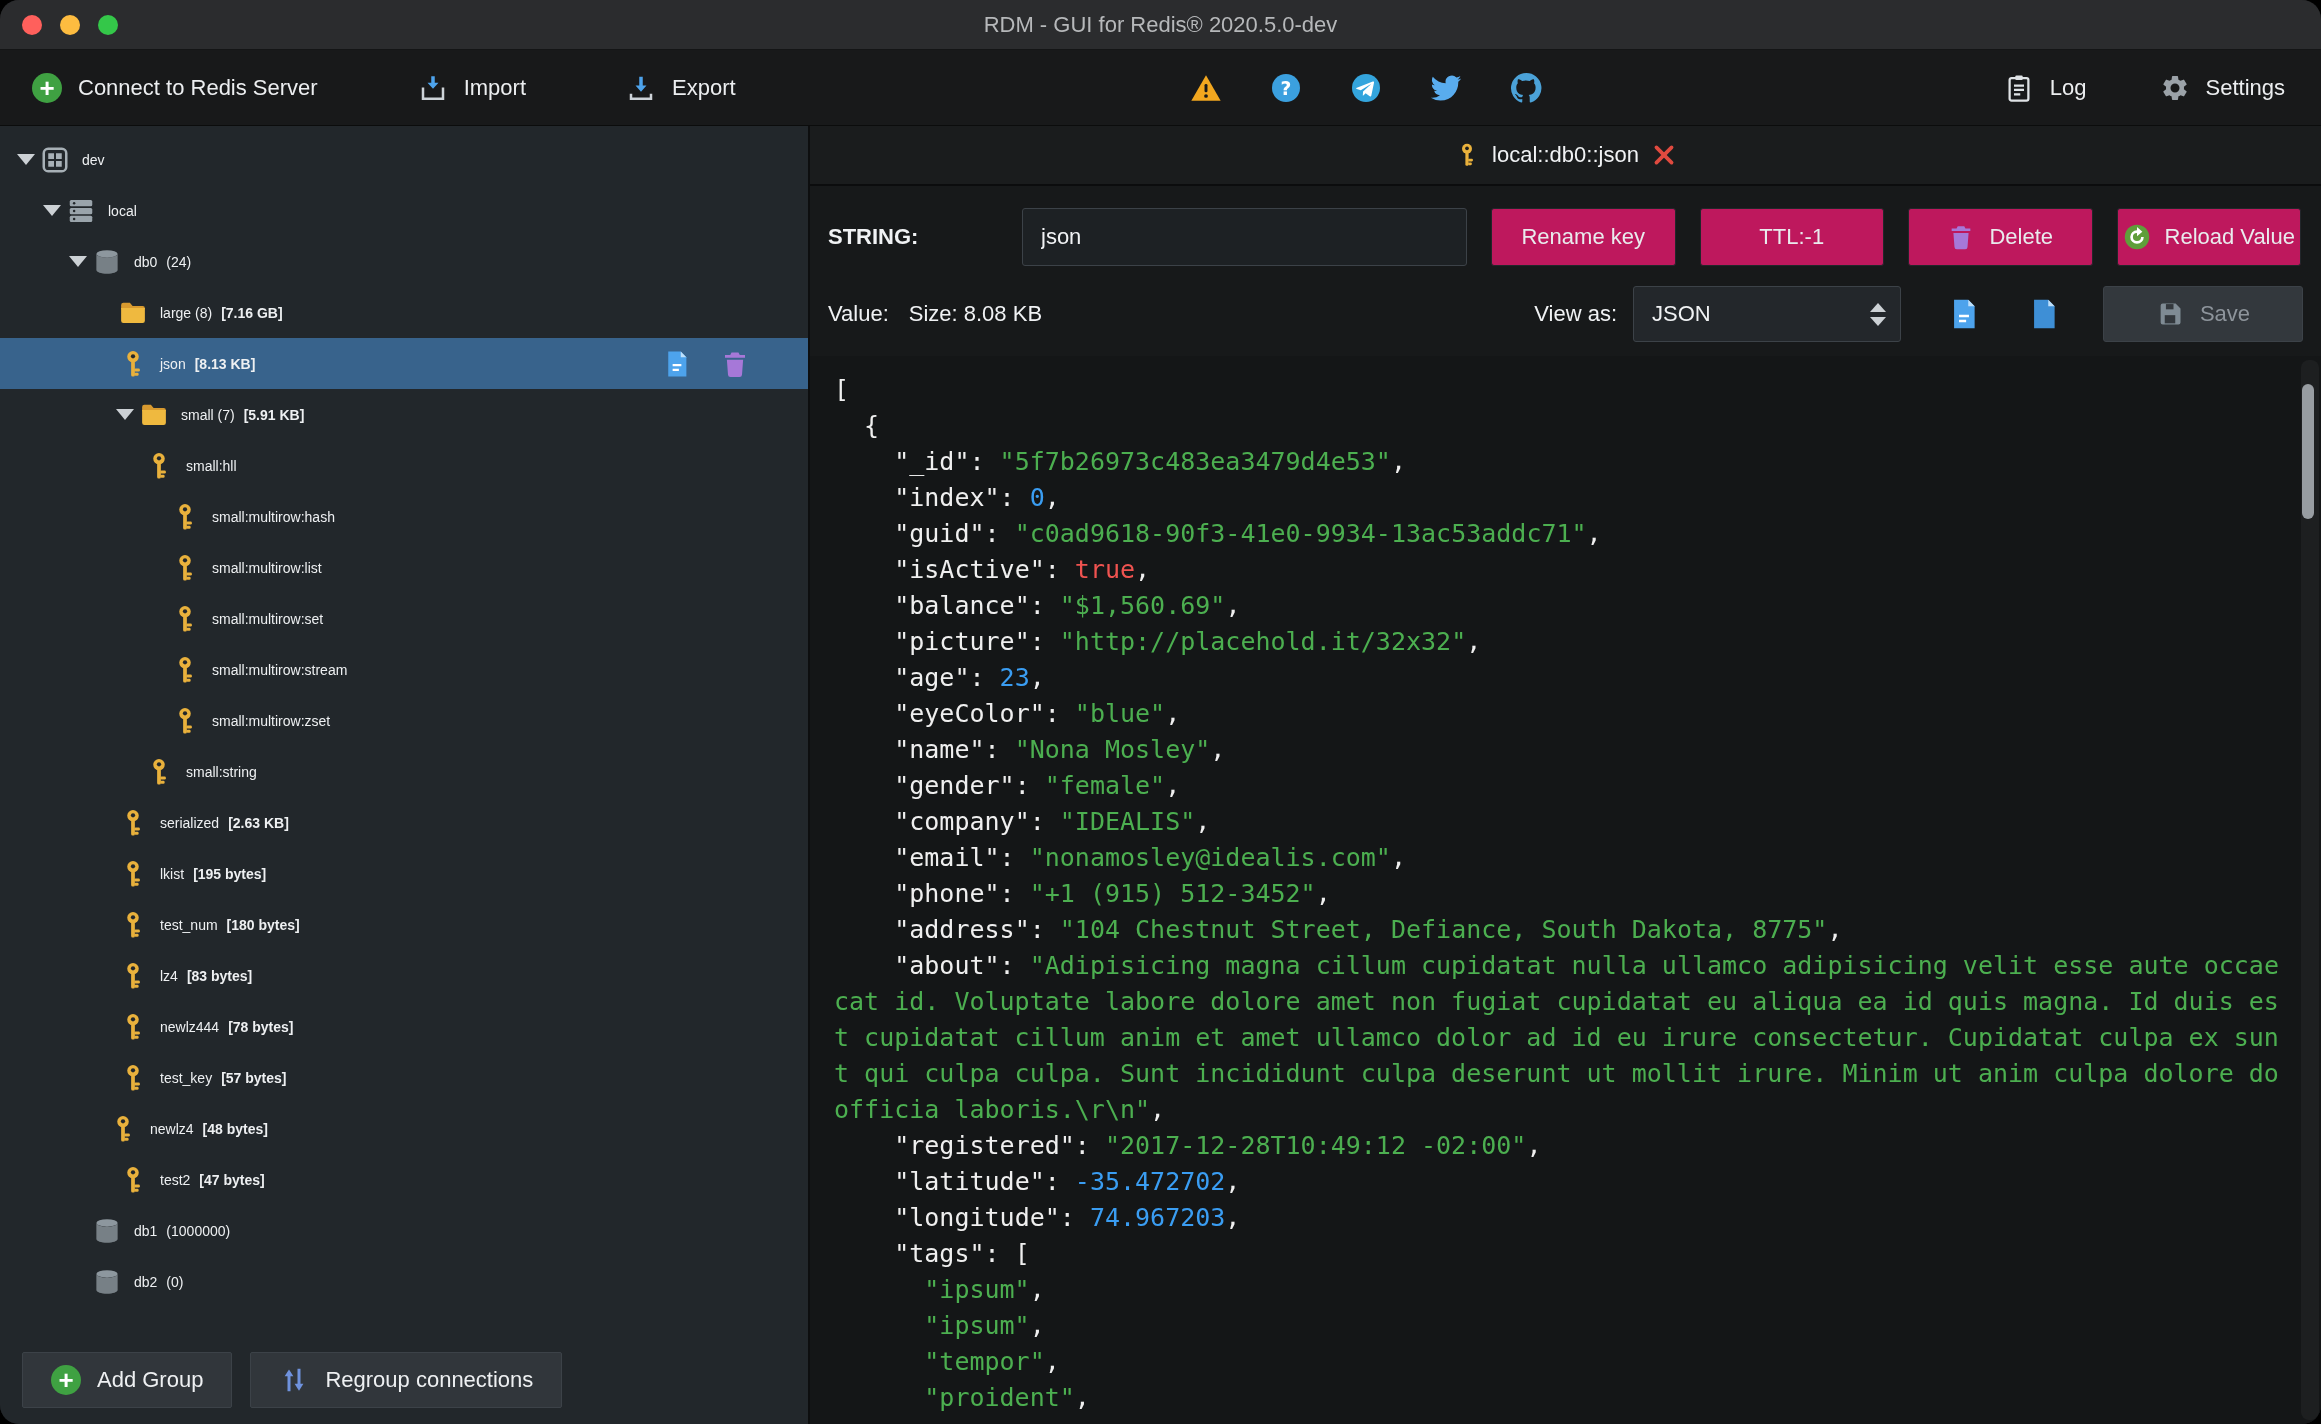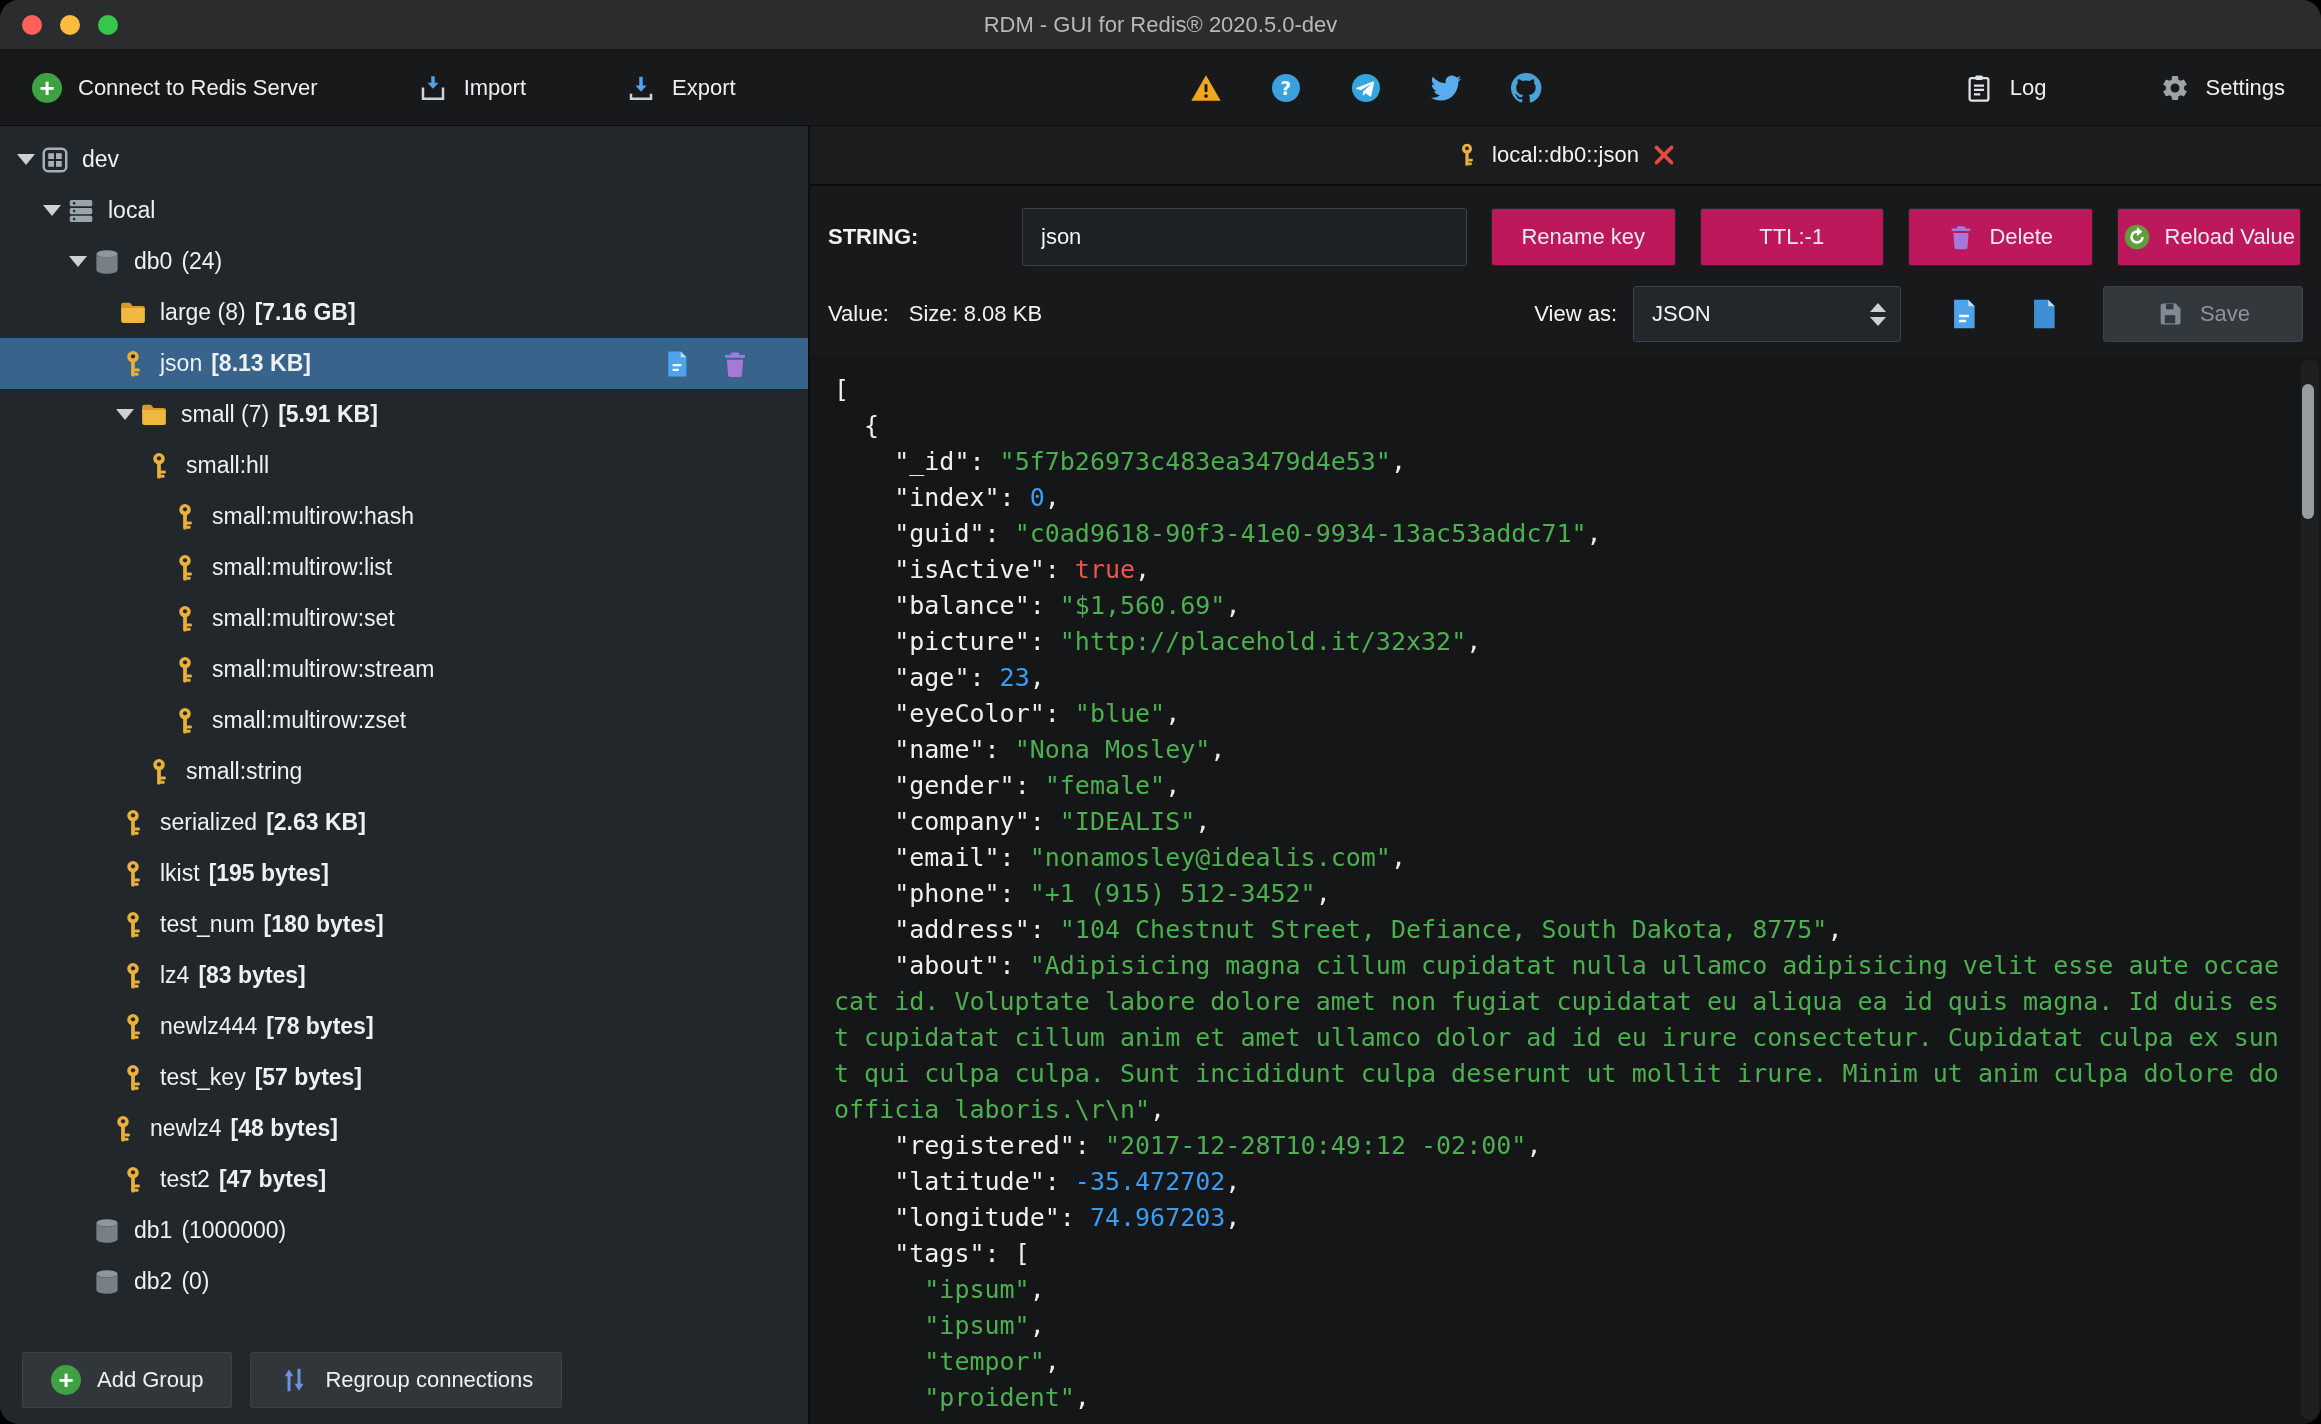--- a/index.html
+++ b/index.html
@@ -11,30 +11,30 @@
   .traffic{display:flex;gap:18px;padding-left:22px;z-index:2}
   .tl{width:20px;height:20px;border-radius:50%;display:block}
   .tl.red{background:#ff605c}.tl.yellow{background:#fdbc40}.tl.green{background:#34c749}
   .title{position:absolute;left:0;right:0;text-align:center;color:#b6b8ba;font-size:22px}
 
   
   .toolbar{height:76px;background:#18191a;border-bottom:1px solid #0b0c0c;display:flex;align-items:center;position:relative;flex:none;color:#eceef0;font-size:22px}
   .tb-left{display:flex;align-items:center;padding-left:32px}
   .tb-btn{display:flex;align-items:center;gap:16px;margin-right:100px;cursor:default}
   .tb-center{position:absolute;left:1190px;display:flex;align-items:center;gap:48px}
-  .tb-right{margin-left:auto;display:flex;align-items:center;gap:113px;padding-right:36px}
+  .tb-right{margin-left:auto;display:flex;align-items:center;gap:73px;padding-right:36px}
   .icon32{width:32px;height:32px;display:block}
   .icon30{width:30px;height:30px;display:block}
   .plus-circle{width:30px;height:30px;border-radius:50%;background:#3fa142;color:#fff;display:flex;align-items:center;justify-content:center;font-size:26px;font-weight:bold;line-height:1}
 
   
   .content{flex:1;display:flex;min-height:0}
   .sidebar{width:810px;flex:none;background:#22272b;border-right:2px solid #0d0e0f;display:flex;flex-direction:column;min-height:0}
   .tree{flex:1;overflow:hidden;padding-top:8px}
-  .tree-row{display:flex;align-items:center;height:51px;font-size:23px;color:#eef0f2;white-space:nowrap}
+  .tree-row{display:flex;align-items:center;height:51px;font-size:14px;color:#eef0f2;white-space:nowrap}
   .tree-row.selected{background:var(--accent-selected,#38638c)}
   .expander{width:28px;height:28px;flex:none;display:flex;align-items:center;justify-content:center}
   .expander.open::before{content:"";border-left:9px solid transparent;border-right:9px solid transparent;border-top:11px solid #ccd1d5}
   .tree-icon{width:30px;height:30px;flex:none;margin-right:12px}
   .tree-icon svg{width:30px;height:30px;display:block}
   .tree-suffix{margin-left:9px}
   .tree-size{margin-left:9px;font-weight:700}
   .row-actions{margin-left:auto;display:flex;gap:28px;padding-right:58px}
   .row-actions .ra{width:30px;height:30px;display:block}
   .row-actions svg{width:30px;height:30px;display:block}

